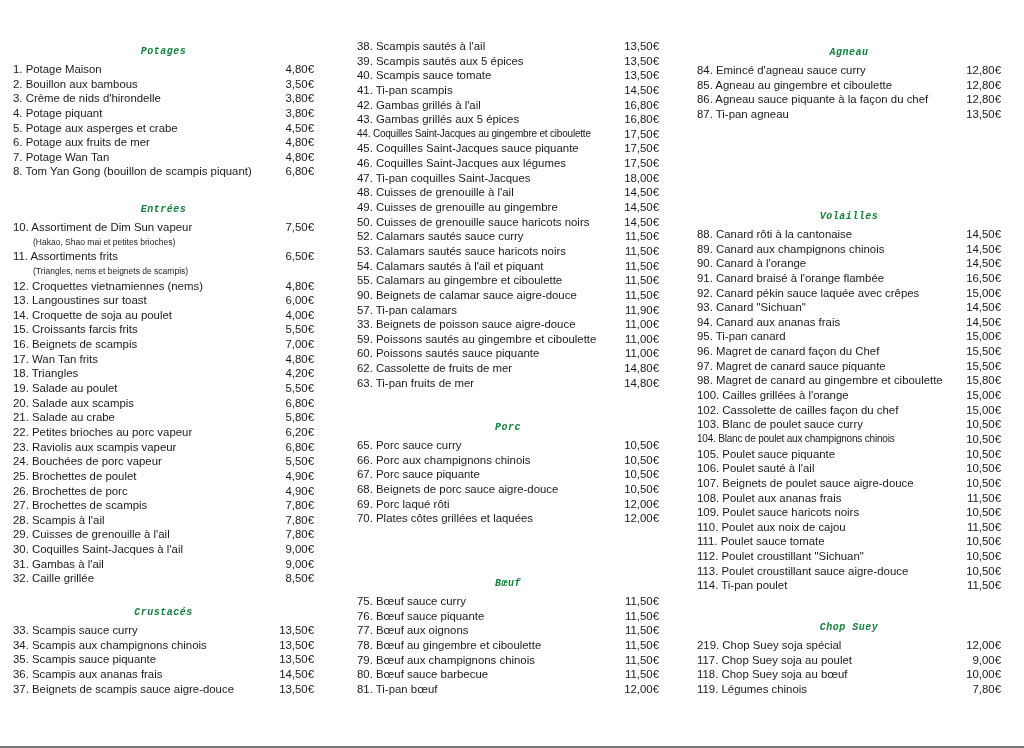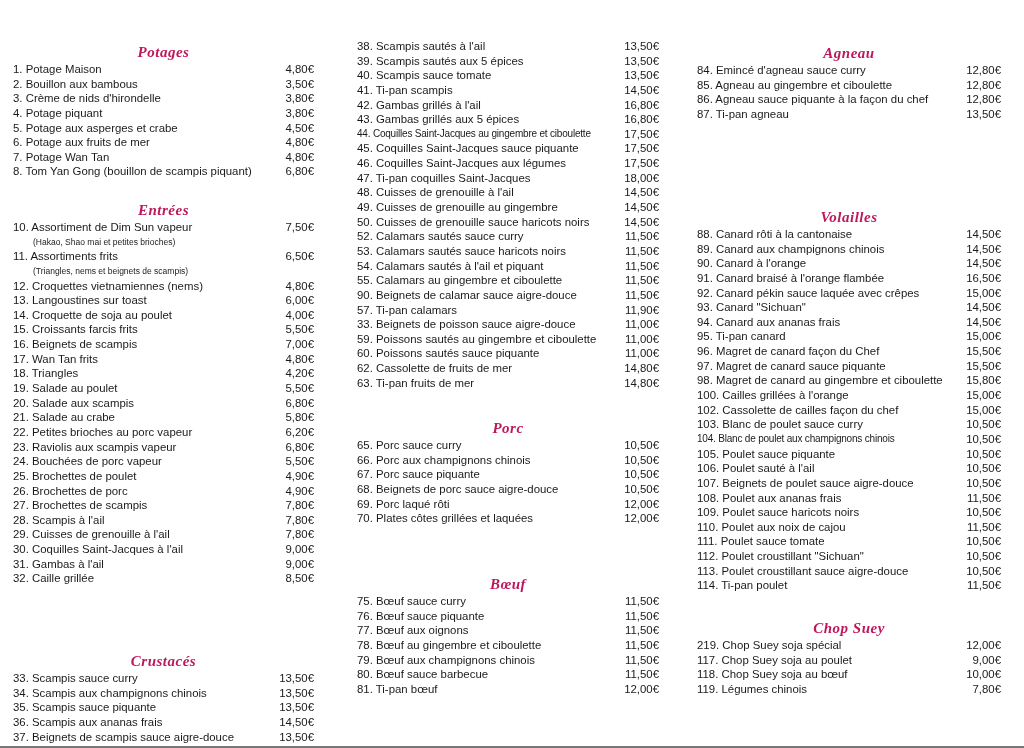--- a/index.html
+++ b/index.html
@@ -7,23 +7,23 @@
     width:1024px; height:748px; overflow:hidden;
     background:#ffffff; position:relative;
     font-family:"Liberation Sans", sans-serif;
     color:#1a1a1a;
   }
   .page { position:absolute; left:0; top:0; width:1024px; height:746px; background:#fff; }
   .bottom-edge { position:absolute; left:0; top:746px; width:1024px; height:2px; background:#777; }
   .col { position:absolute; top:0; }
   .section { position:absolute; left:0; right:0; }
   .sec-title {
-    font-family:Liberation Serif, serif;
+    font-family:Liberation Mono, monospace;
     font-style:italic; font-weight:bold;
-    font-size:15px; text-align:center; color:#be185d;
+    font-size:10px; text-align:center; color:#15803d;
     height:20px; line-height:20px; letter-spacing:0.5px;
   }
   .items { list-style:none; margin:0; padding:0; }
   .item {
     position:relative; height:14.65px; line-height:14.65px;
     font-size:11.4px; white-space:nowrap;
   }
   .item .name { position:absolute; left:0; }
   .item .price { position:absolute; right:0; text-align:right; }
   .item.sub { font-size:8.5px; height:14.65px; line-height:14.65px; }
@@ -169,21 +169,21 @@
           <li class="item">
             <span class="name">31. Gambas à l'ail</span>
             <span class="price">9,00€</span>
           </li>
           <li class="item">
             <span class="name">32. Caille grillée</span>
             <span class="price">8,50€</span>
           </li>
         </ul>
     </div>
-    <div class="section" style="top:603px;margin-top:48px;">
+    <div class="section" style="top:603px;">
       <div class="sec-title">Crustacés</div>
       <ul class="items">
           <li class="item">
             <span class="name">33. Scampis sauce curry</span>
             <span class="price">13,50€</span>
           </li>
           <li class="item">
             <span class="name">34. Scampis aux champignons chinois</span>
             <span class="price">13,50€</span>
           </li>

